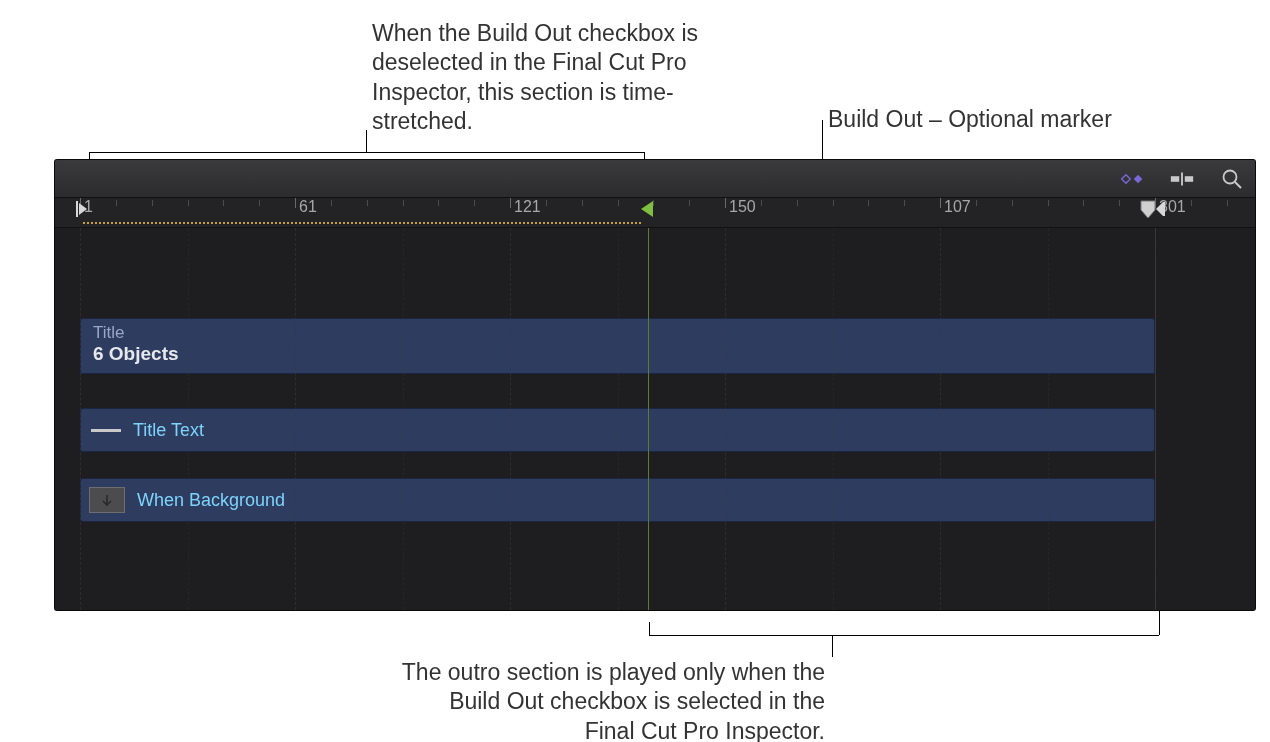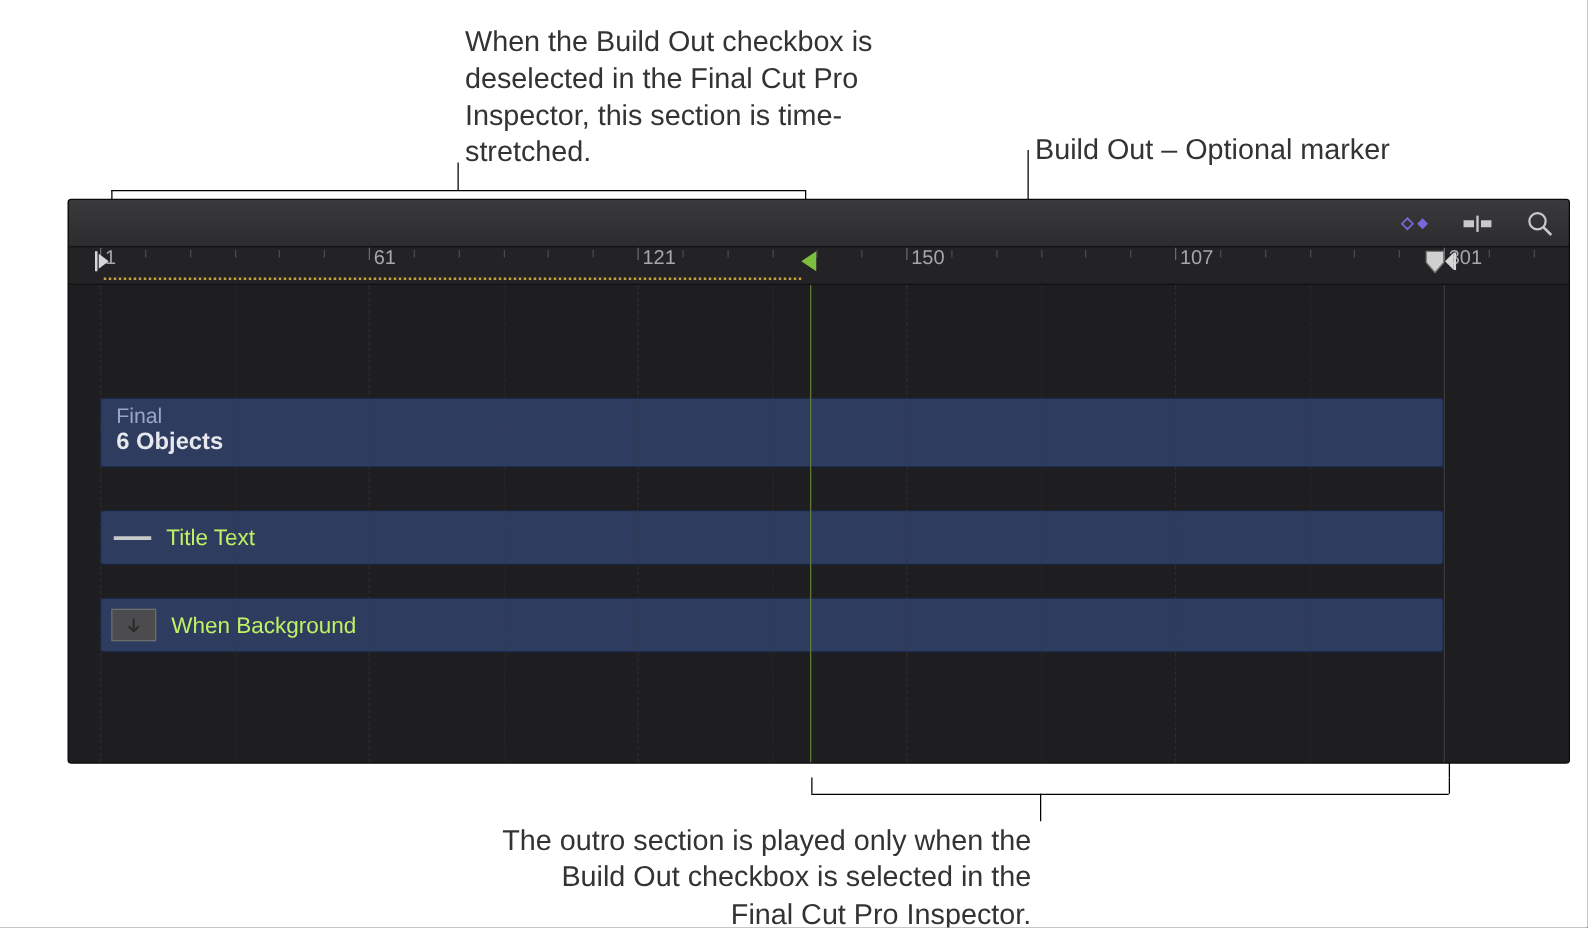--- a/index.html
+++ b/index.html
@@ -137,21 +137,21 @@
 
   
   .track-row {
     position: absolute;
     left: 25px;
     background: #2e3c5f;
     border: 1px solid #1a2544;
     border-radius: 3px;
     display: flex;
     align-items: center;
-    color: #bef264;
+    color: #7dd3fc;
     font-size: 18px;
   }
   .track-row .pad { padding-left: 12px; }
   .track-header {
     position: absolute;
     left: 25px;
     background: #2e3c5f;
     border: 1px solid #1a2544;
     border-top-left-radius: 3px;
     border-top-right-radius: 3px;
@@ -320,21 +320,21 @@
           <path d="M2 2 H16 V11 L9 19 L2 11 Z" fill="#d0d0d0" stroke="#777"></path>
           <path d="M24 3 L17 10 L24 17 Z" fill="#d7d7d9"></path>
           <rect x="24" y="3" width="2" height="14" fill="#d7d7d9"></rect>
         </svg>
       </div>
     </div>
 
     <div class="track-area" id="track-area">
 
       <div class="track-header" style="top:90px; width:1075px; height:56px;">
-        <div class="title-line">Final</div>
+        <div class="title-line">Title</div>
         <div class="sub-line">6 Objects</div>
       </div>
 
       <div class="track-row" style="top:180px; width:1075px; height:44px;">
         <span class="text-dash"></span>
         <span class="pad">Title Text</span>
       </div>
 
       <div class="track-row" style="top:250px; width:1075px; height:44px;">
         <span class="thumb-box">

